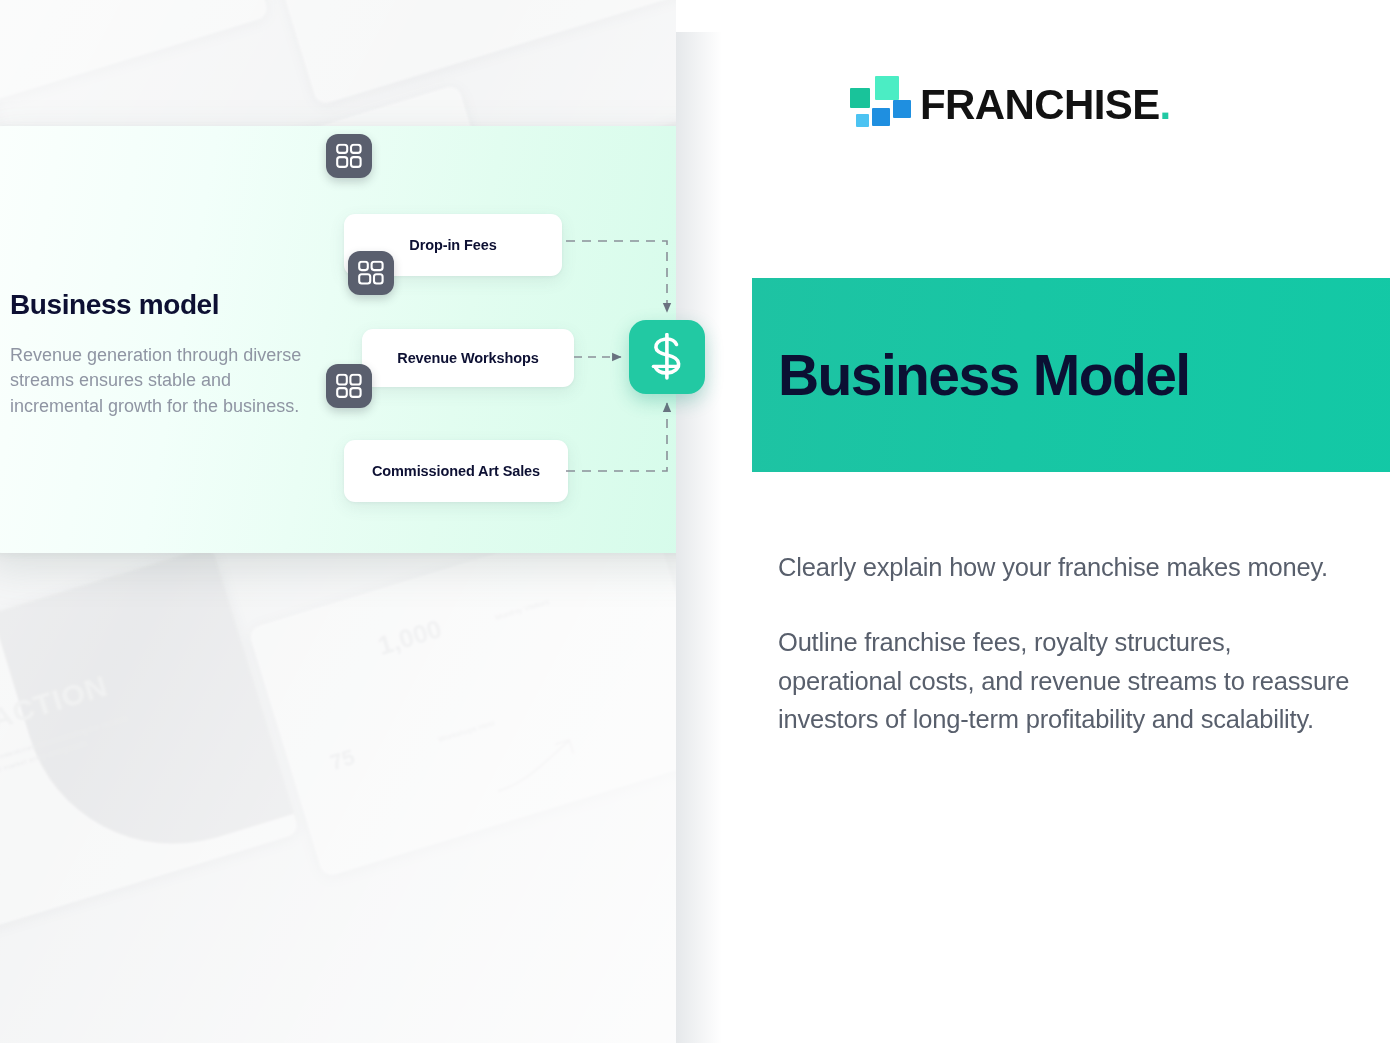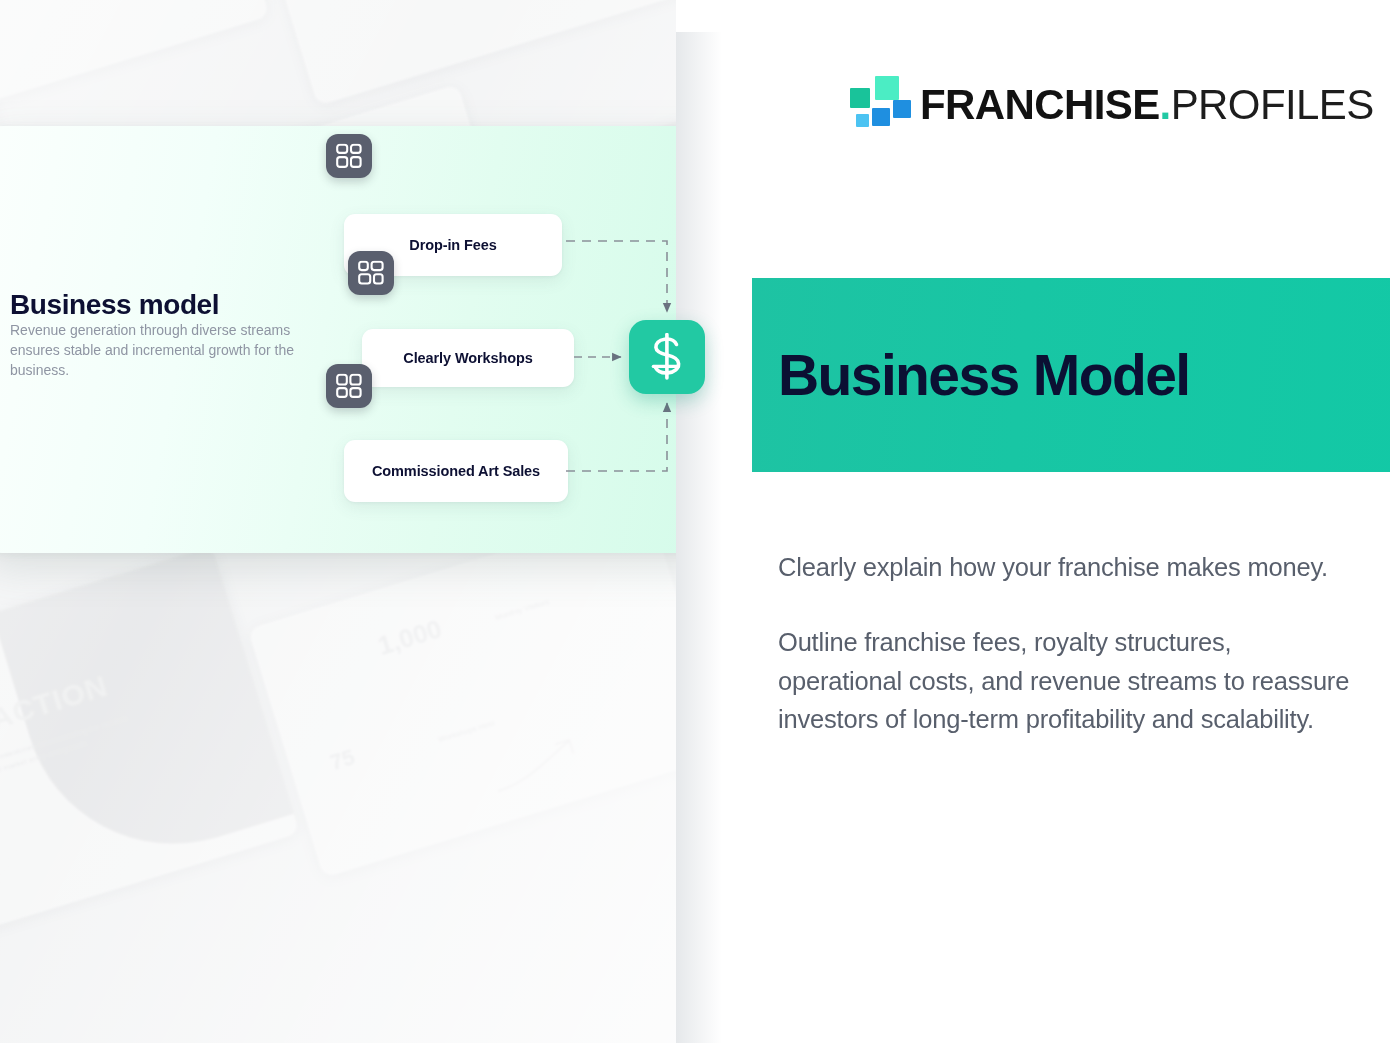--- a/index.html
+++ b/index.html
@@ -64,21 +64,21 @@
     box-shadow:0 14px 42px rgba(90,110,105,.17), 0 2px 8px rgba(90,110,105,.08);
     overflow:hidden;
   }
 
   .fc-left{ position:absolute; left:28px; top:164px; width:310px; }
   .fc-title{
     font-size:28px; font-weight:800; color:#0d1033;
     letter-spacing:-.4px; line-height:1.1;
   }
   .fc-sub{
-    margin-top:0; font-size:14px; line-height:1.42;
+    margin-top:22px; font-size:18px; line-height:1.42;
     color:#8f95a3; font-weight:400; max-width:292px;
   }
 
   
   .diagram{ position:absolute; left:330px; top:0; width:434px; height:427px; }
 
   .node{
     position:absolute;
     background:#ffffff;
     border-radius:11px;
@@ -264,21 +264,21 @@
 
       <div class="gridbadge" style="left:36px; top:125px;">
         <svg width="26" height="25" viewBox="0 0 26 25" aria-hidden="true">
           <rect x="1.2" y="1.2" width="8.6" height="8.4" rx="2.5" fill="none" stroke="#ffffff" stroke-width="2.1"></rect>
           <rect x="13.6" y="1.2" width="11" height="8.4" rx="2.5" fill="none" stroke="#ffffff" stroke-width="2.1"></rect>
           <rect x="1.2" y="13.8" width="11" height="9.2" rx="2.5" fill="none" stroke="#ffffff" stroke-width="2.1"></rect>
           <rect x="16" y="13.8" width="8.6" height="9.2" rx="2.5" fill="none" stroke="#ffffff" stroke-width="2.1"></rect>
         </svg>
       </div>
       <div class="node" style="left:50px; top:203px; width:212px; height:58px;">
-        <span class="node-label">Clearly Workshops</span>
+        <span class="node-label">Revenue Workshops</span>
       </div>
 
       <div class="gridbadge" style="left:14px; top:238px;">
         <svg width="26" height="25" viewBox="0 0 26 25" aria-hidden="true">
           <rect x="1.2" y="1.2" width="9.6" height="9.8" rx="2.6" fill="none" stroke="#ffffff" stroke-width="2.1"></rect>
           <rect x="14.4" y="1.2" width="10.2" height="9.8" rx="2.6" fill="none" stroke="#ffffff" stroke-width="2.1"></rect>
           <rect x="1.2" y="14.6" width="9.6" height="8.8" rx="2.6" fill="none" stroke="#ffffff" stroke-width="2.1"></rect>
           <rect x="14.4" y="14.6" width="10.2" height="8.8" rx="2.6" fill="none" stroke="#ffffff" stroke-width="2.1"></rect>
         </svg>
       </div>
@@ -303,21 +303,20 @@
       <div class="logo-mark">
         <i style="left:0px;   top:12px; width:20px; height:20px; background:#19c39a;"></i>
         <i style="left:25px;  top:0px;  width:24px; height:24px; background:#4bedc4;"></i>
         <i style="left:6px;   top:38px; width:13px; height:13px; background:#4cc3f2;"></i>
         <i style="left:22px;  top:32px; width:18px; height:18px; background:#1f8fe0;"></i>
         <i style="left:43px;  top:24px; width:18px; height:18px; background:#1f8fe0;"></i>
       </div>
       <div class="logo-word">
         <span class="lw-a">FRANCHISE</span>
         <span class="lw-dot">.</span>
-        <span class="lw-b">PROFILES</span>
       </div>
     </div>
 
     <div class="banner">
       <div class="banner-title">Business Model</div>
     </div>
 
     <div class="copy">
       <p>Clearly explain how your franchise makes money.</p>
       <p>Outline franchise fees, royalty structures, operational costs, and revenue streams to reassure investors of long-term profitability and scalability.</p>

